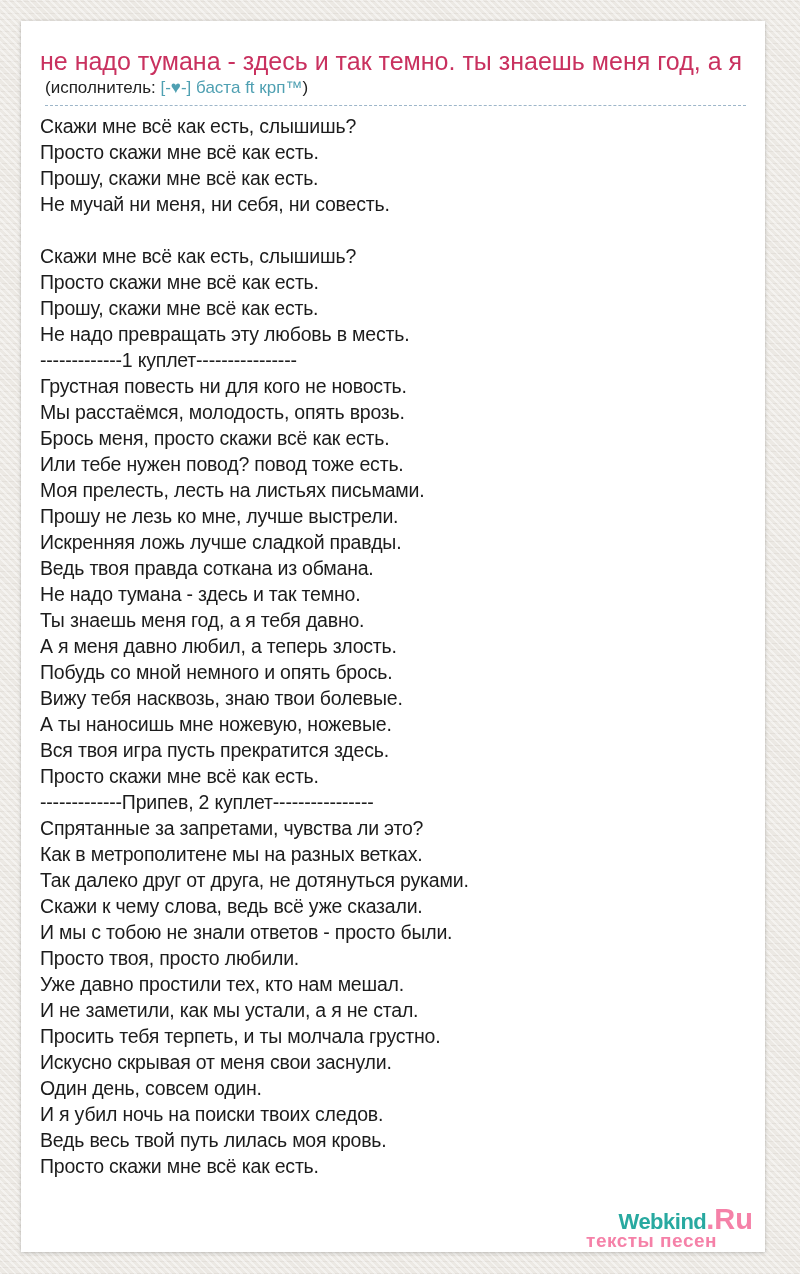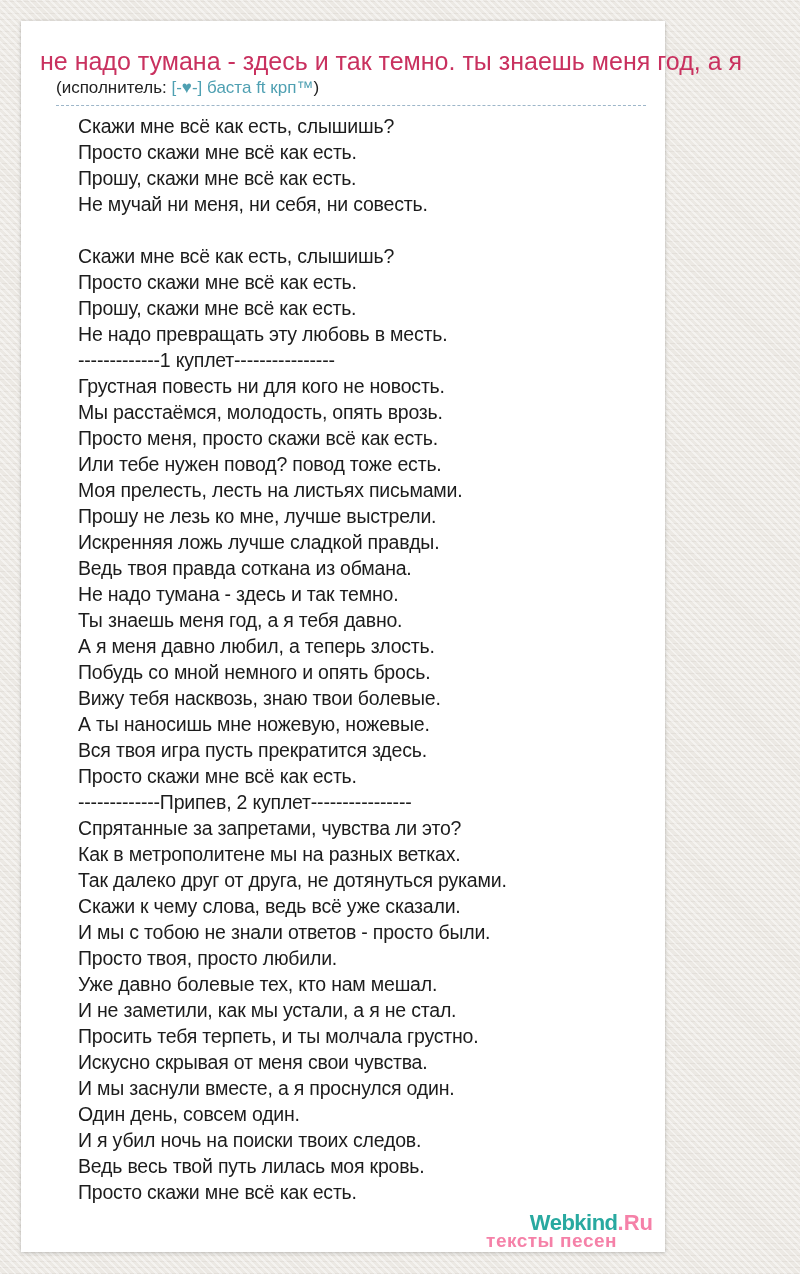--- a/index.html
+++ b/index.html
@@ -23,36 +23,36 @@
     background-color: var(--bg);
     background-image:
       repeating-linear-gradient(45deg, rgba(255,255,255,0.45) 0 2px, rgba(0,0,0,0) 2px 5px),
       repeating-linear-gradient(0deg, rgba(175,165,155,0.14) 0 1px, rgba(0,0,0,0) 1px 6px);
     overflow: hidden;
   }
   .card {
     position: absolute;
     left: 21px;
     top: 21px;
-    width: 644px;
+    width: 744px;
     height: 1231px;
     background: var(--card);
     box-shadow: 0 1px 4px rgba(0,0,0,0.20), 0 0 1px rgba(0,0,0,0.15);
     padding: 26px 19px 0 19px;
   }
   .page-title {
     margin: 0;
     font-size: 25px;
     font-weight: normal;
     line-height: 28px;
     color: var(--title-color);
     white-space: nowrap;
   }
   .artist-line {
-    margin: 2px 0 0 16px;
+    margin: 2px 0 0 5px;
     font-size: 17px;
     line-height: 21px;
     color: var(--muted-color);
     padding-bottom: 7px;
     border-bottom: 1px dashed var(--divider-color);
     white-space: nowrap;
   }
   .artist-link {
     color: var(--link-color);
     text-decoration: none;
@@ -61,38 +61,37 @@
   .lyrics {
     padding-top: 7px;
     font-size: 19.5px;
     letter-spacing: -0.2px;
     color: var(--text-color);
   }
   .lyric-line {
     height: 26px;
     line-height: 26px;
     white-space: nowrap;
-    margin-left: 38px;
   }
   .logo {
     position: absolute;
     right: 12px;
     bottom: 2px;
     text-align: right;
     cursor: pointer;
     line-height: 1;
   }
   .logo-wordmark {
     font-size: 22px;
     font-weight: bold;
     color: var(--logo-teal);
     letter-spacing: -0.5px;
   }
   .logo-suffix {
-    font-size: 22px;
+    font-size: 29px;
     font-weight: bold;
     color: var(--logo-pink);
   }
   .logo-tagline {
     font-size: 19px;
     font-weight: bold;
     color: var(--logo-pink);
     letter-spacing: 0.5px;
     margin-top: -3px;
     padding-right: 36px;
@@ -113,46 +112,45 @@
       <div class="lyric-line">Прошу, скажи мне всё как есть.</div>
       <div class="lyric-line">Не мучай ни меня, ни себя, ни совесть.</div>
       <div class="lyric-line"></div>
       <div class="lyric-line">Скажи мне всё как есть, слышишь?</div>
       <div class="lyric-line">Просто скажи мне всё как есть.</div>
       <div class="lyric-line">Прошу, скажи мне всё как есть.</div>
       <div class="lyric-line">Не надо превращать эту любовь в месть.</div>
       <div class="lyric-line">-------------1 куплет----------------</div>
       <div class="lyric-line">Грустная повесть ни для кого не новость.</div>
       <div class="lyric-line">Мы расстаёмся, молодость, опять врозь.</div>
-      <div class="lyric-line">Просто меня, просто скажи всё как есть.</div>
+      <div class="lyric-line">Брось меня, просто скажи всё как есть.</div>
       <div class="lyric-line">Или тебе нужен повод? повод тоже есть.</div>
       <div class="lyric-line">Моя прелесть, лесть на листьях письмами.</div>
       <div class="lyric-line">Прошу не лезь ко мне, лучше выстрели.</div>
       <div class="lyric-line">Искренняя ложь лучше сладкой правды.</div>
       <div class="lyric-line">Ведь твоя правда соткана из обмана.</div>
       <div class="lyric-line">Не надо тумана - здесь и так темно.</div>
       <div class="lyric-line">Ты знаешь меня год, а я тебя давно.</div>
       <div class="lyric-line">А я меня давно любил, а теперь злость.</div>
       <div class="lyric-line">Побудь со мной немного и опять брось.</div>
       <div class="lyric-line">Вижу тебя насквозь, знаю твои болевые.</div>
       <div class="lyric-line">А ты наносишь мне ножевую, ножевые.</div>
       <div class="lyric-line">Вся твоя игра пусть прекратится здесь.</div>
       <div class="lyric-line">Просто скажи мне всё как есть.</div>
       <div class="lyric-line">-------------Припев, 2 куплет----------------</div>
       <div class="lyric-line">Спрятанные за запретами, чувства ли это?</div>
       <div class="lyric-line">Как в метрополитене мы на разных ветках.</div>
       <div class="lyric-line">Так далеко друг от друга, не дотянуться руками.</div>
       <div class="lyric-line">Скажи к чему слова, ведь всё уже сказали.</div>
       <div class="lyric-line">И мы с тобою не знали ответов - просто были.</div>
       <div class="lyric-line">Просто твоя, просто любили.</div>
-      <div class="lyric-line">Уже давно болевые тех, кто нам мешал.</div>
+      <div class="lyric-line">Уже давно простили тех, кто нам мешал.</div>
       <div class="lyric-line">И не заметили, как мы устали, а я не стал.</div>
       <div class="lyric-line">Просить тебя терпеть, и ты молчала грустно.</div>
-      <div class="lyric-line">Искусно скрывая от меня свои чувства.</div>
-      <div class="lyric-line">И мы заснули вместе, а я проснулся один.</div>
+      <div class="lyric-line">Искусно скрывая от меня свои заснули.</div>
       <div class="lyric-line">Один день, совсем один.</div>
       <div class="lyric-line">И я убил ночь на поиски твоих следов.</div>
       <div class="lyric-line">Ведь весь твой путь лилась моя кровь.</div>
       <div class="lyric-line">Просто скажи мне всё как есть.</div>
     </div>
 
   <div class="logo">
     <div><span class="logo-wordmark">Webkind</span><span class="logo-suffix">.Ru</span></div>
     <div class="logo-tagline">тексты песен</div>
   </div>

